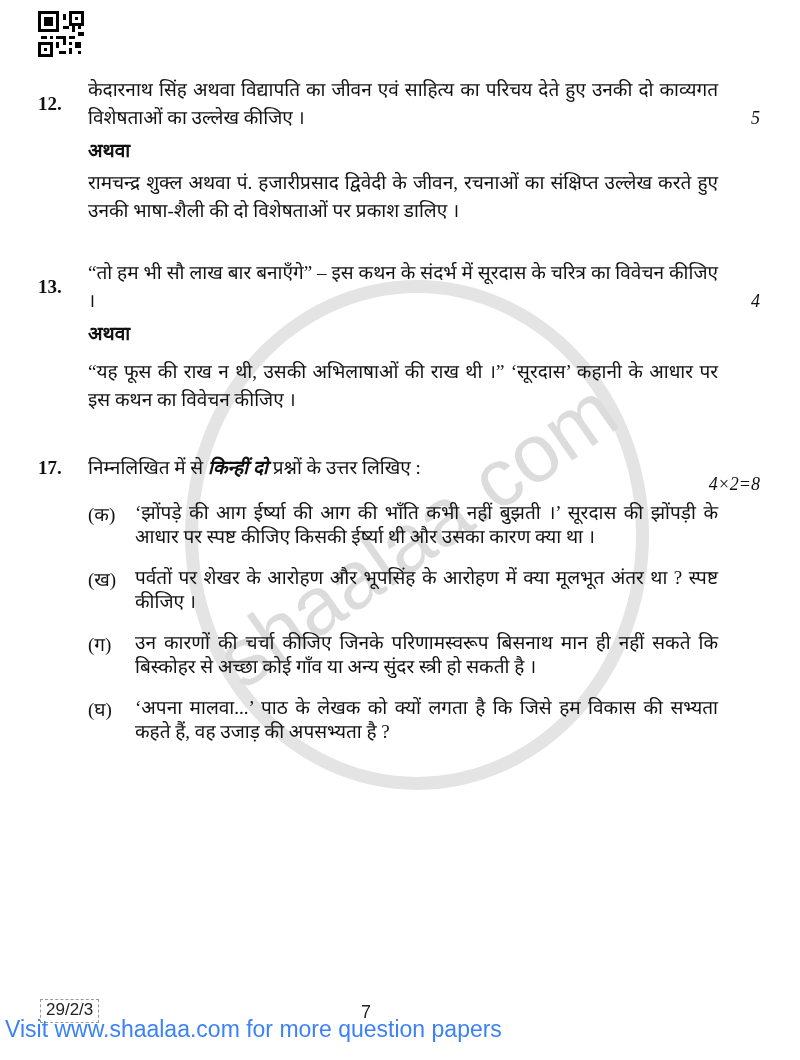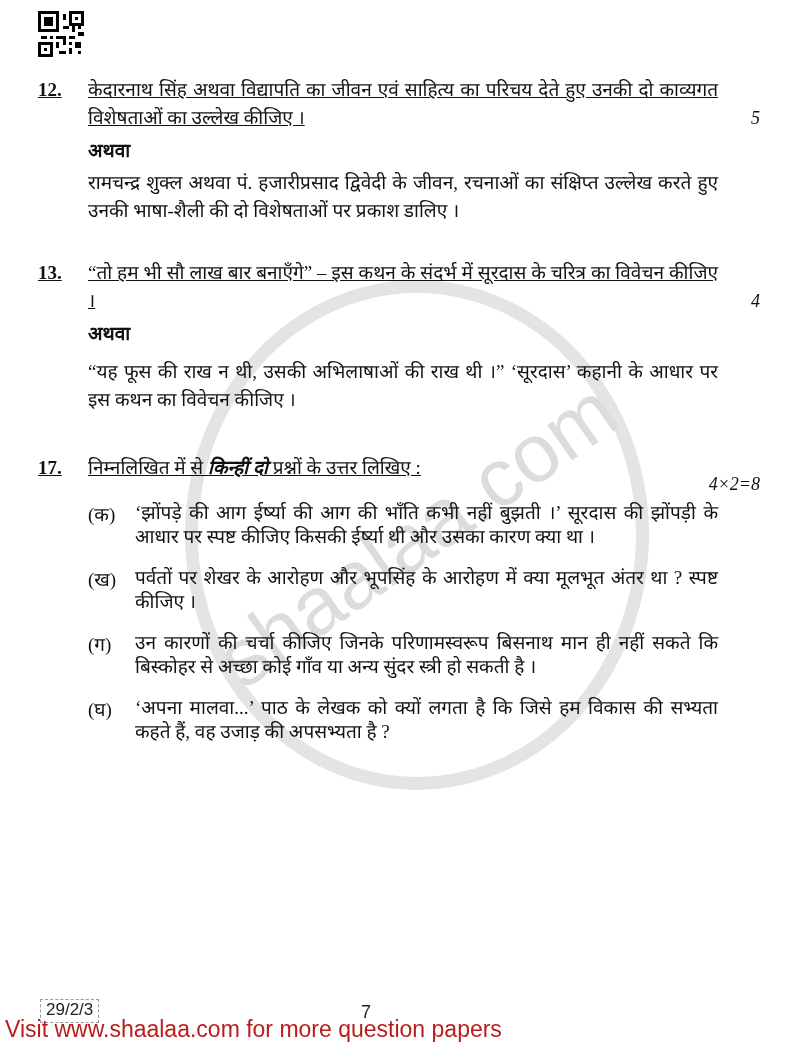--- a/index.html
+++ b/index.html
@@ -13,21 +13,21 @@
   }
   .page-content {
     position: relative;
     z-index: 1;
     padding: 10px 40px 0 38px;
   }
   .qr {
     width: 46px; height: 48px;
     margin-bottom: 14px;
   }
-  .question { display: flex; align-items: flex-start; text-decoration: underline; }
+  .question { display: flex; align-items: center; }
   .qnum {
     width: 50px; flex: 0 0 50px;
     font-weight: bold;
     font-size: 19px; line-height: 28px;
   }
   .qbody {
     flex: 1;
     position: relative;
     font-size: 19px; line-height: 28px;
   }
@@ -120,21 +120,21 @@
     text-align: center;
     font-family: "Liberation Sans", sans-serif;
     font-size: 18px;
     color: #222;
   }
   .footer-overlay {
     position: absolute;
     left: 5px; top: 1016px;
     font-family: "Liberation Sans", sans-serif;
     font-size: 23px;
-    color: #b91c1c;
+    color: #3b82f6;
     white-space: nowrap;
   }
 </style>
 </head>
 <body>
 
 <div class="watermark">
   <div class="watermark-ring"></div>
   <div class="watermark-text">shaalaa.com</div>
 </div>

